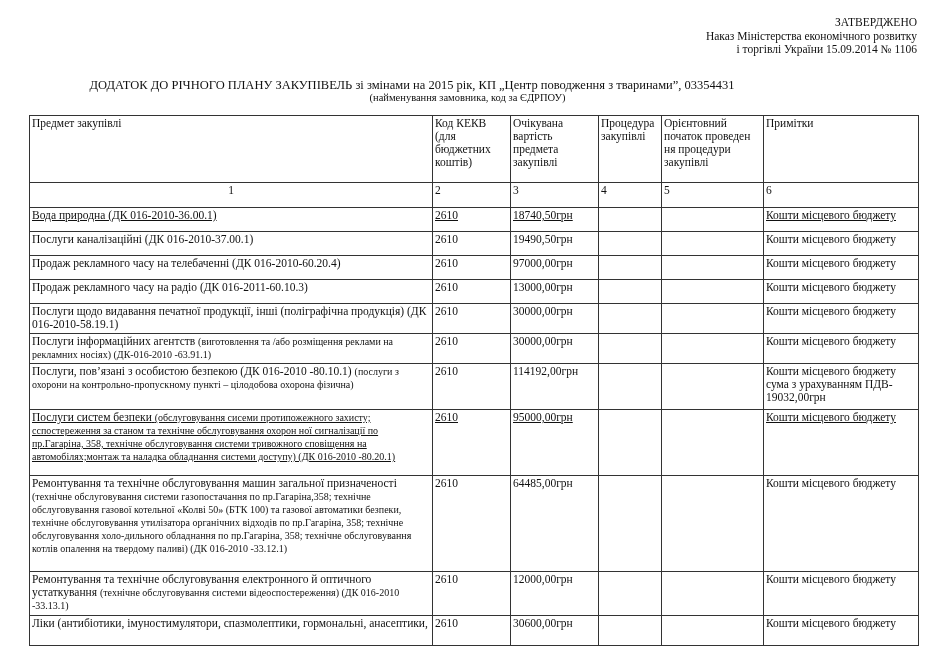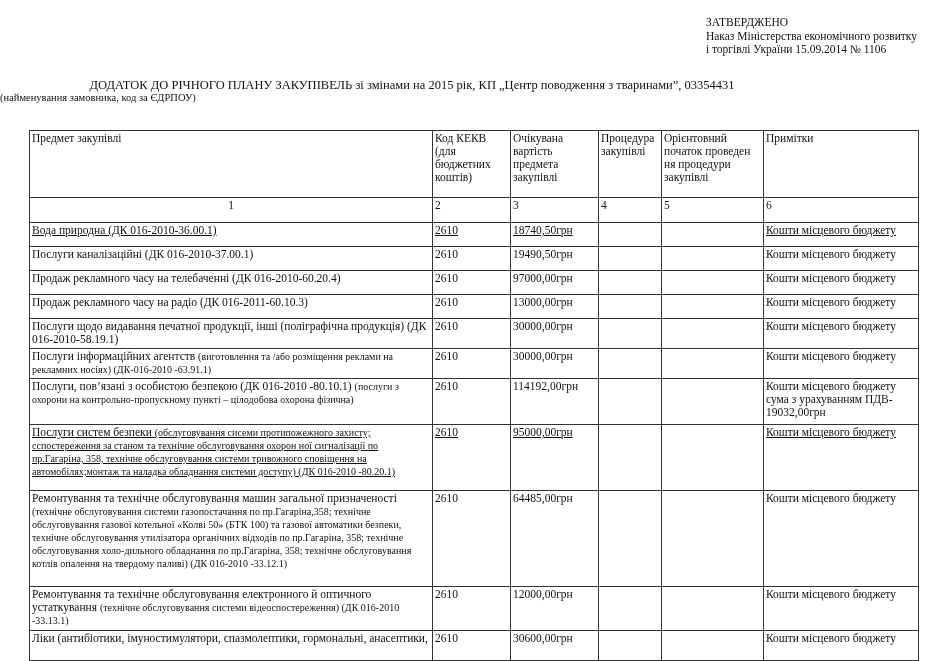--- a/index.html
+++ b/index.html
@@ -5,32 +5,32 @@
   html, body { margin: 0; padding: 0; }
   body {
     width: 935px; height: 661px; overflow: hidden;
     background: #ffffff;
     font-family: "Liberation Serif", "DejaVu Serif", serif;
     color: #111;
     position: relative;
   }
   .approval {
     position: absolute; right: 18px; top: 16px;
-    font-size: 11.5px; line-height: 13.5px;
+    text-align: right; font-size: 11.5px; line-height: 13.5px;
   }
   .title {
     position: absolute; left: 0; width: 824px; top: 78px;
     text-align: center; font-size: 12.5px; line-height: 14px;
   }
   .subtitle {
     position: absolute; left: 0; width: 935px; top: 92px;
-    font-size: 10.5px; line-height: 12px;
+    text-align: center; font-size: 10.5px; line-height: 12px;
   }
   table.plan {
-    position: absolute; left: 29px; top: 130px;
+    position: absolute; left: 29px; top: 115px;
     border-collapse: collapse;
     table-layout: fixed;
     width: 889px;
     font-size: 11.5px; line-height: 13px;
   }
   table.plan td, table.plan th {
     border: 1.3px solid #333;
     vertical-align: top;
     padding: 1px 2px;
     font-weight: normal;

